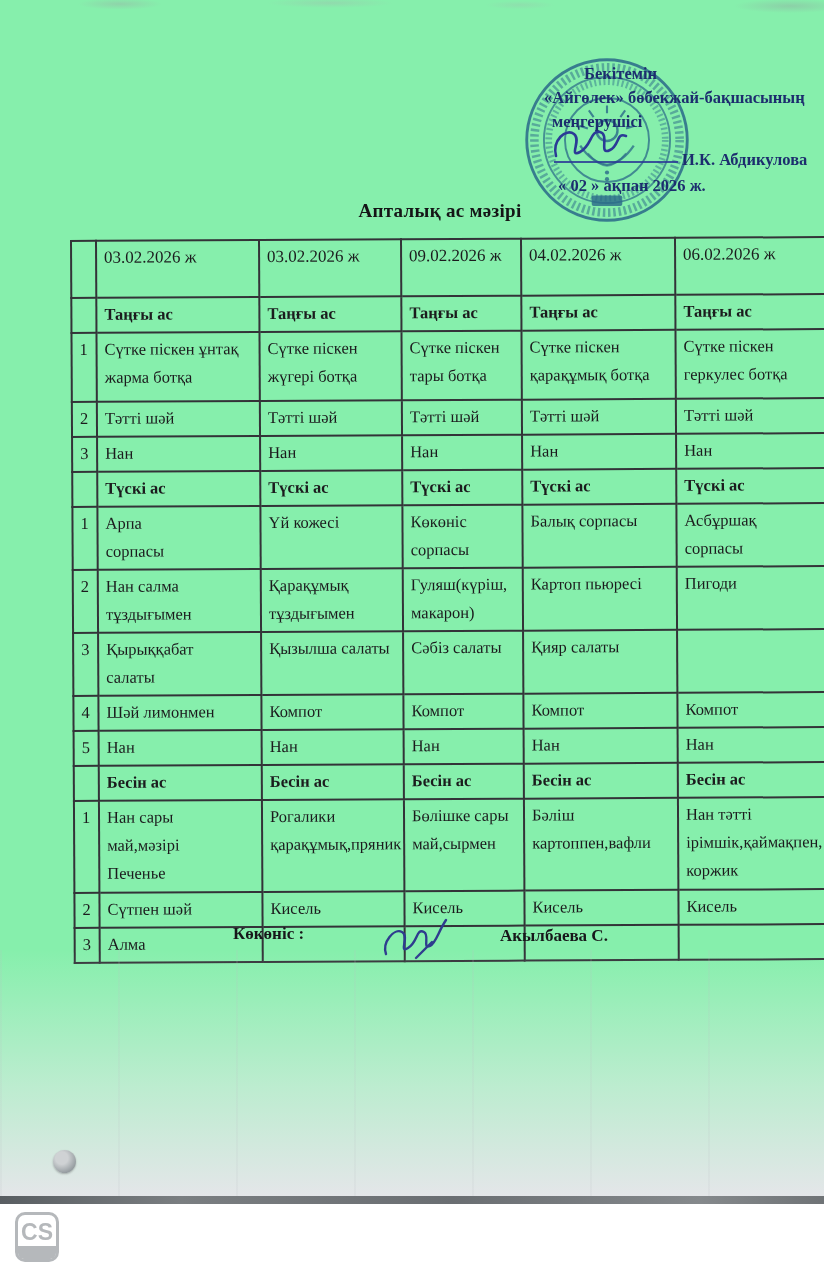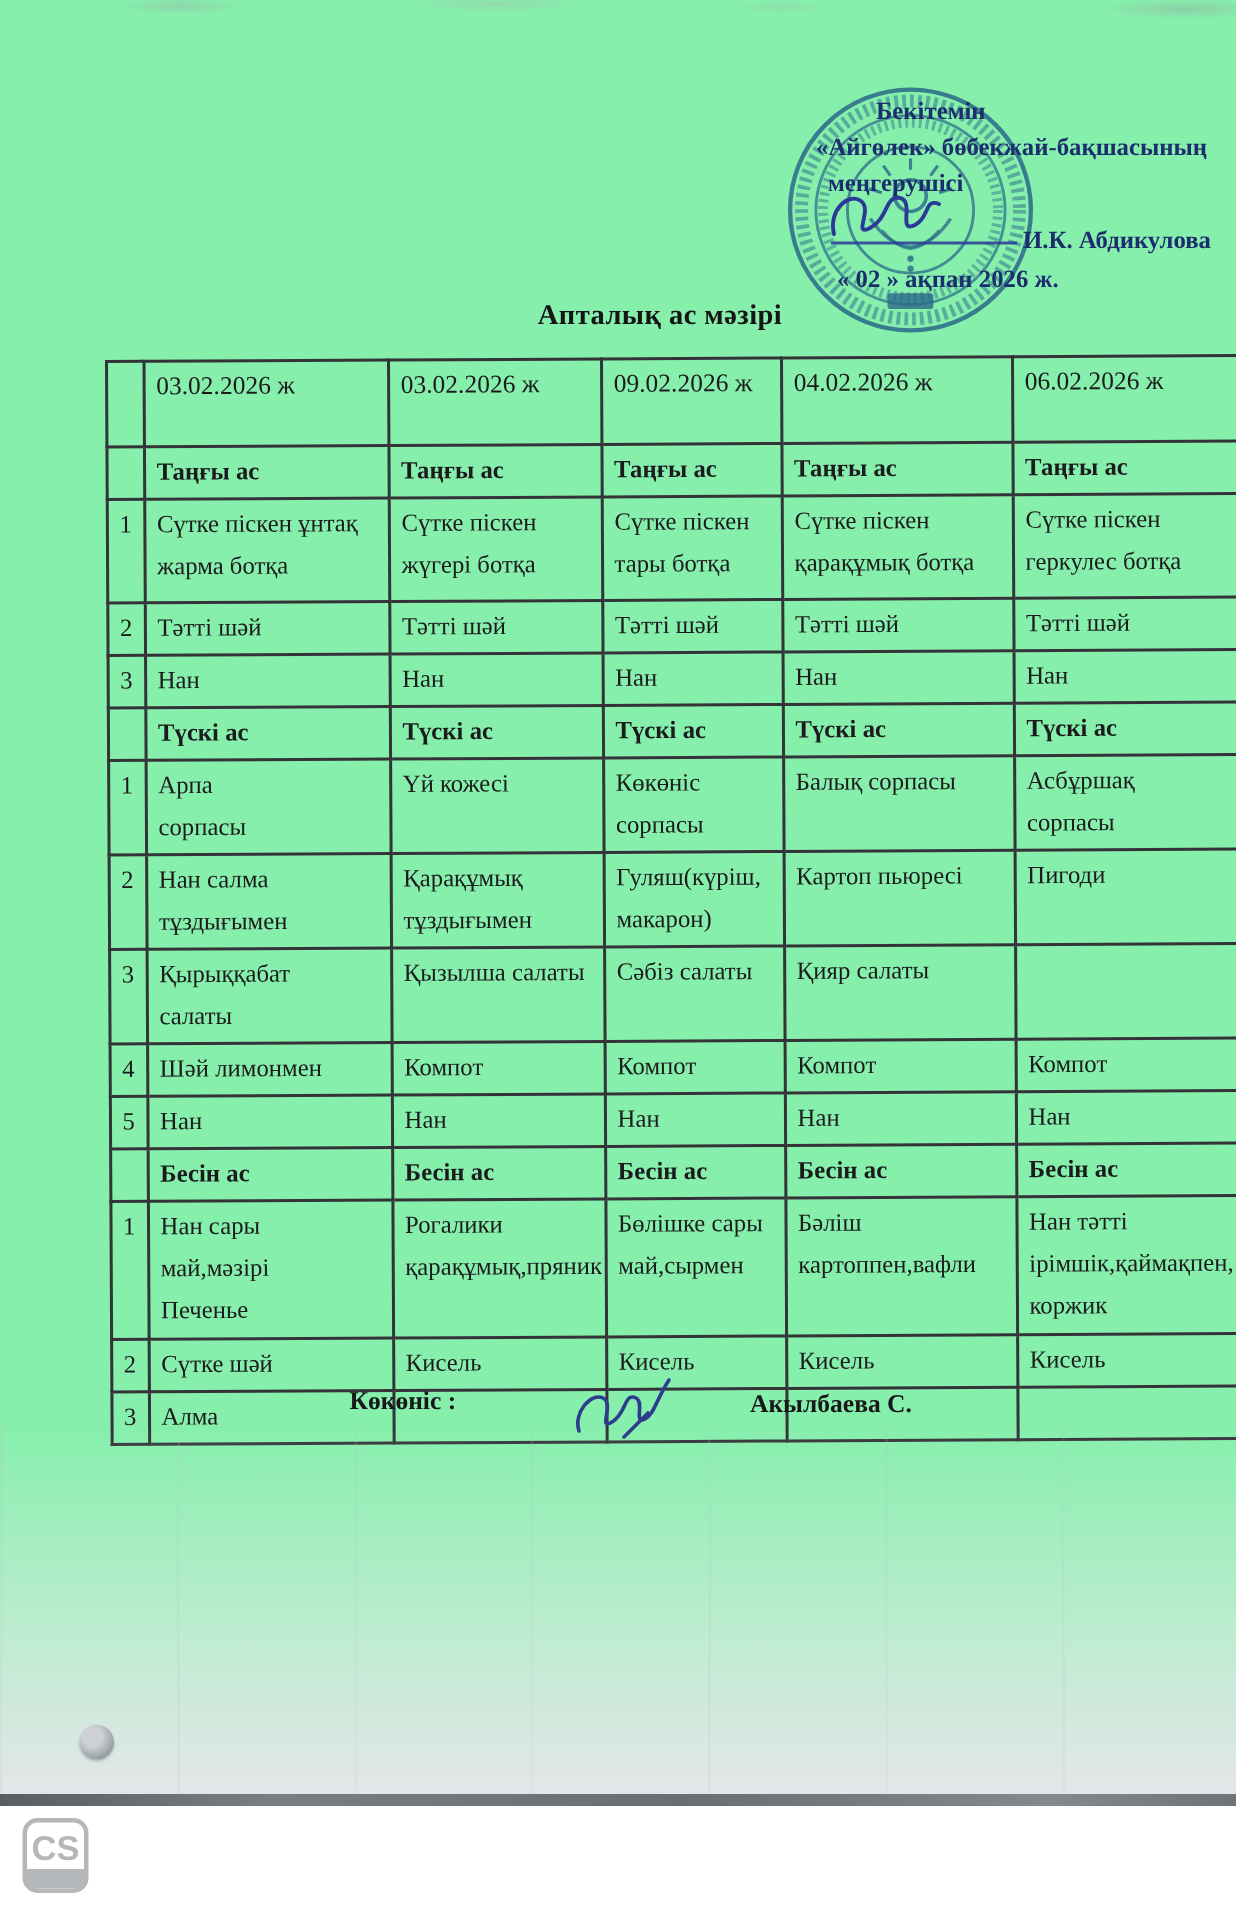--- a/index.html
+++ b/index.html
@@ -278,21 +278,21 @@
             <td>Бөлішке сары
 май,сырмен</td>
             <td>Бәліш
 картоппен,вафли</td>
             <td>Нан тәтті
 ірімшік,қаймақпен,
 коржик</td>
           </tr>
           <tr class="single">
             <td class="numc">2</td>
-            <td>Сүтке шәй</td>
+            <td>Сүтпен шәй</td>
             <td>Кисель</td>
             <td>Кисель</td>
             <td>Кисель</td>
             <td>Кисель</td>
           </tr>
           <tr class="single">
             <td class="numc">3</td>
             <td>Алма</td>
             <td></td>
             <td></td>

